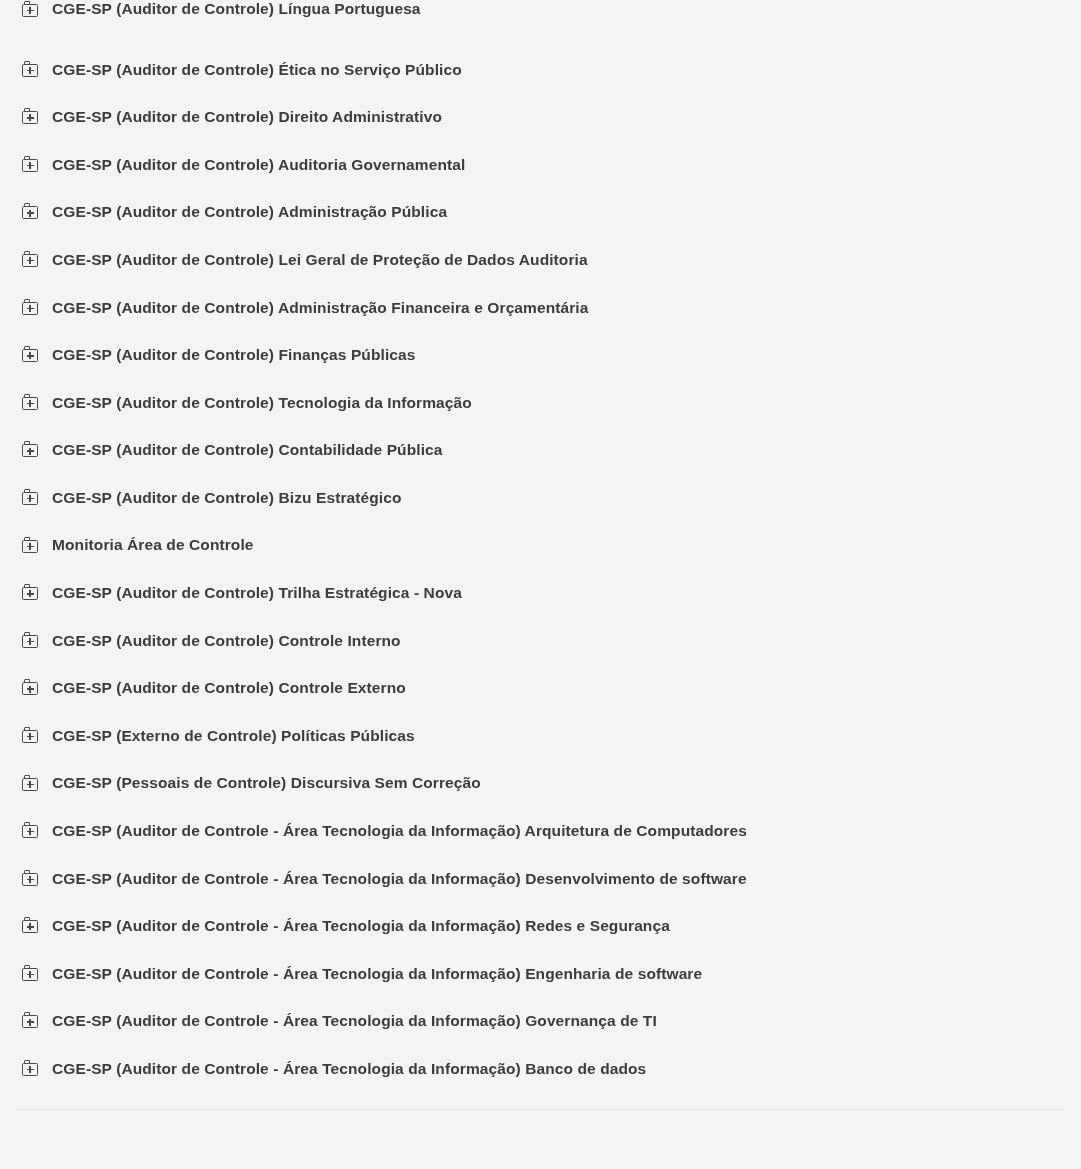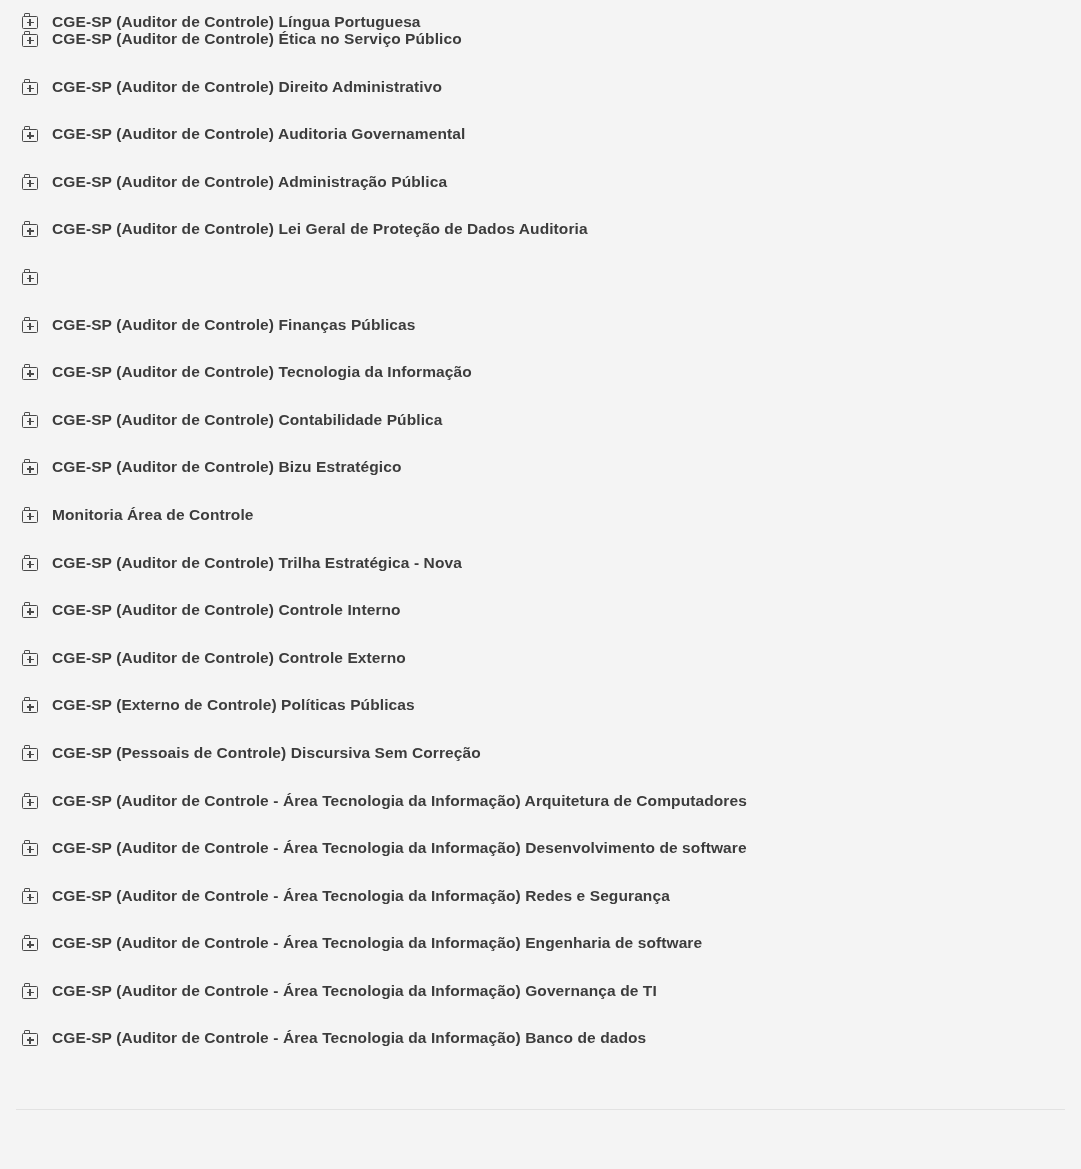--- a/index.html
+++ b/index.html
@@ -14,29 +14,29 @@
   }
   .folder-list {
     width: 1081px;
     padding: 0;
     margin: 0;
     list-style: none;
     background: #f4f4f4;
   }
   .folder-row {
     display: flex;
-    align-items: flex-start;
+    align-items: flex-end;
     height: 47.6px;
     padding-left: 22px;
     box-sizing: border-box;
     cursor: pointer;
   }
   .folder-row:first-child {
     height: 30px;
-    align-items: flex-end;
+    align-items: flex-start;
   }
   .folder-icon {
     width: 18px;
     height: 17px;
     flex: 0 0 18px;
     position: relative;
     margin-right: 12px;
     margin-top: 1px;
   }
   .folder-icon .body {
@@ -154,20 +154,21 @@
       </span>
       <span class="folder-label">CGE-SP (Auditor de Controle) Lei Geral de Proteção de Dados Auditoria</span>
     </li>
     <li class="folder-row">
       <span class="folder-icon">
         <span class="tab"></span>
         <span class="body"></span>
         <span class="plus-h"></span>
         <span class="plus-v"></span>
       </span>
+      <span class="folder-label">CGE-SP (Auditor de Controle) Administração Financeira e Orçamentária</span>
     </li>
     <li class="folder-row">
       <span class="folder-icon">
         <span class="tab"></span>
         <span class="body"></span>
         <span class="plus-h"></span>
         <span class="plus-v"></span>
       </span>
       <span class="folder-label">CGE-SP (Auditor de Controle) Finanças Públicas</span>
     </li>

